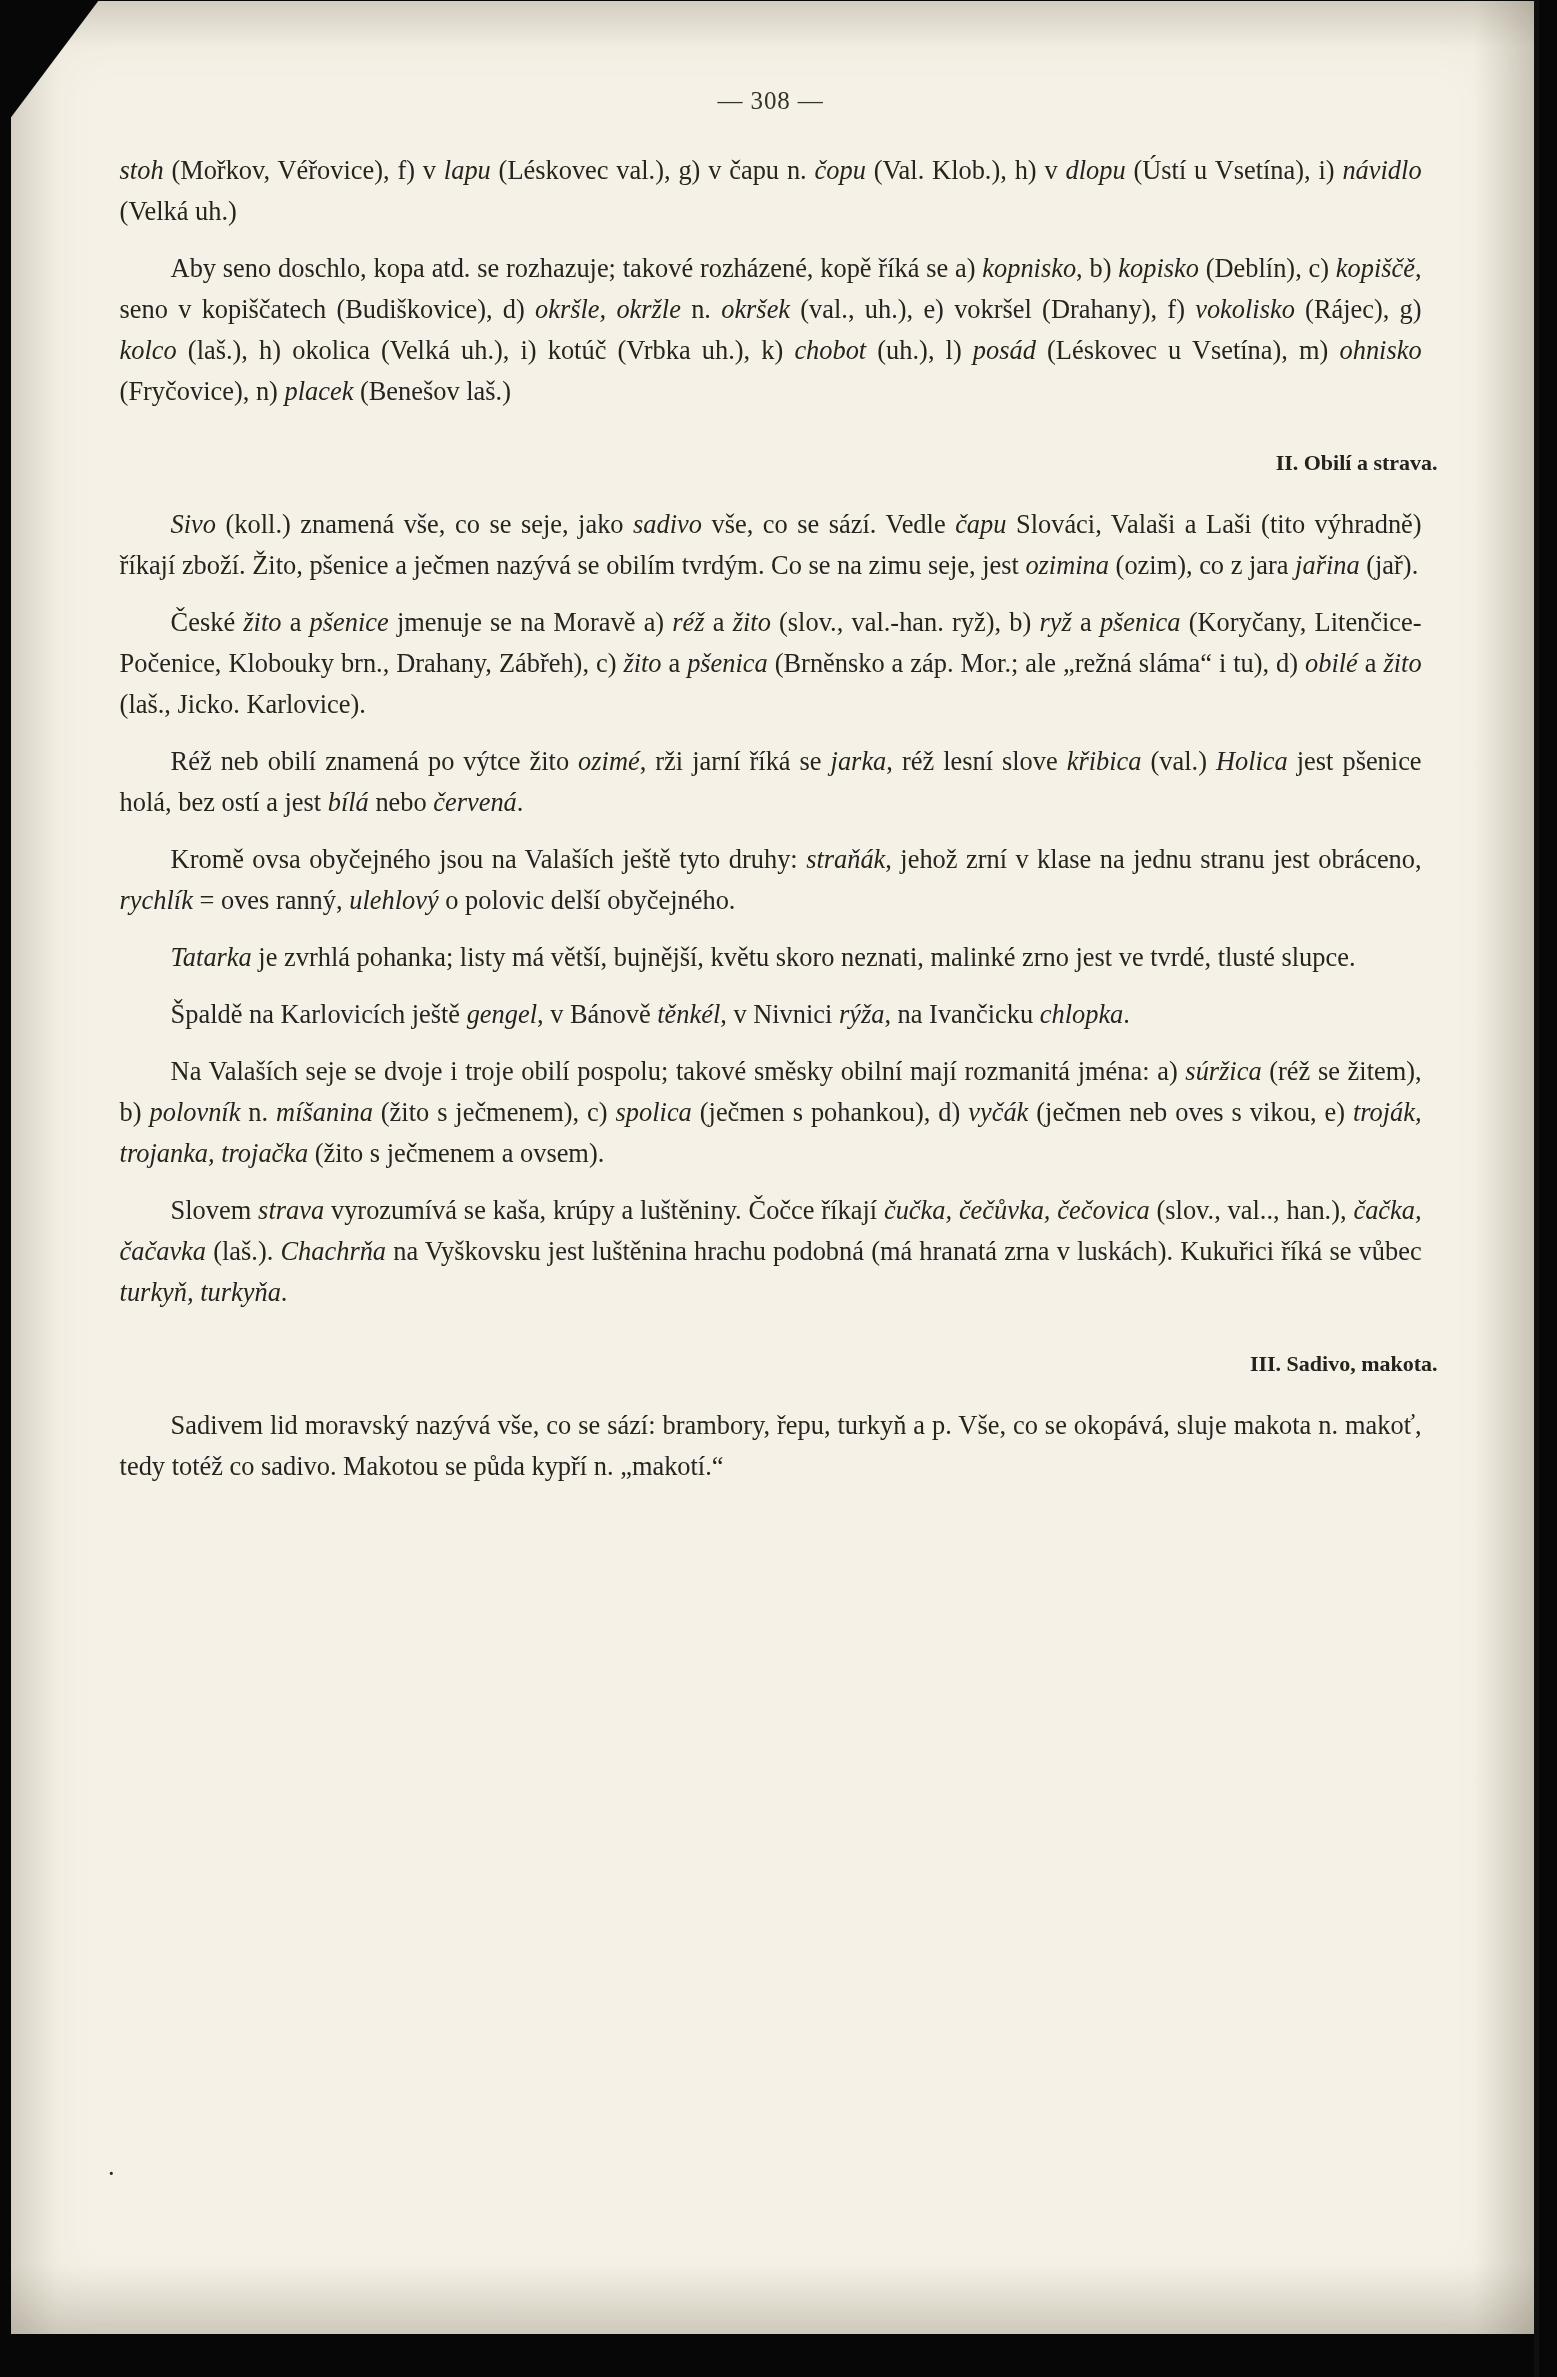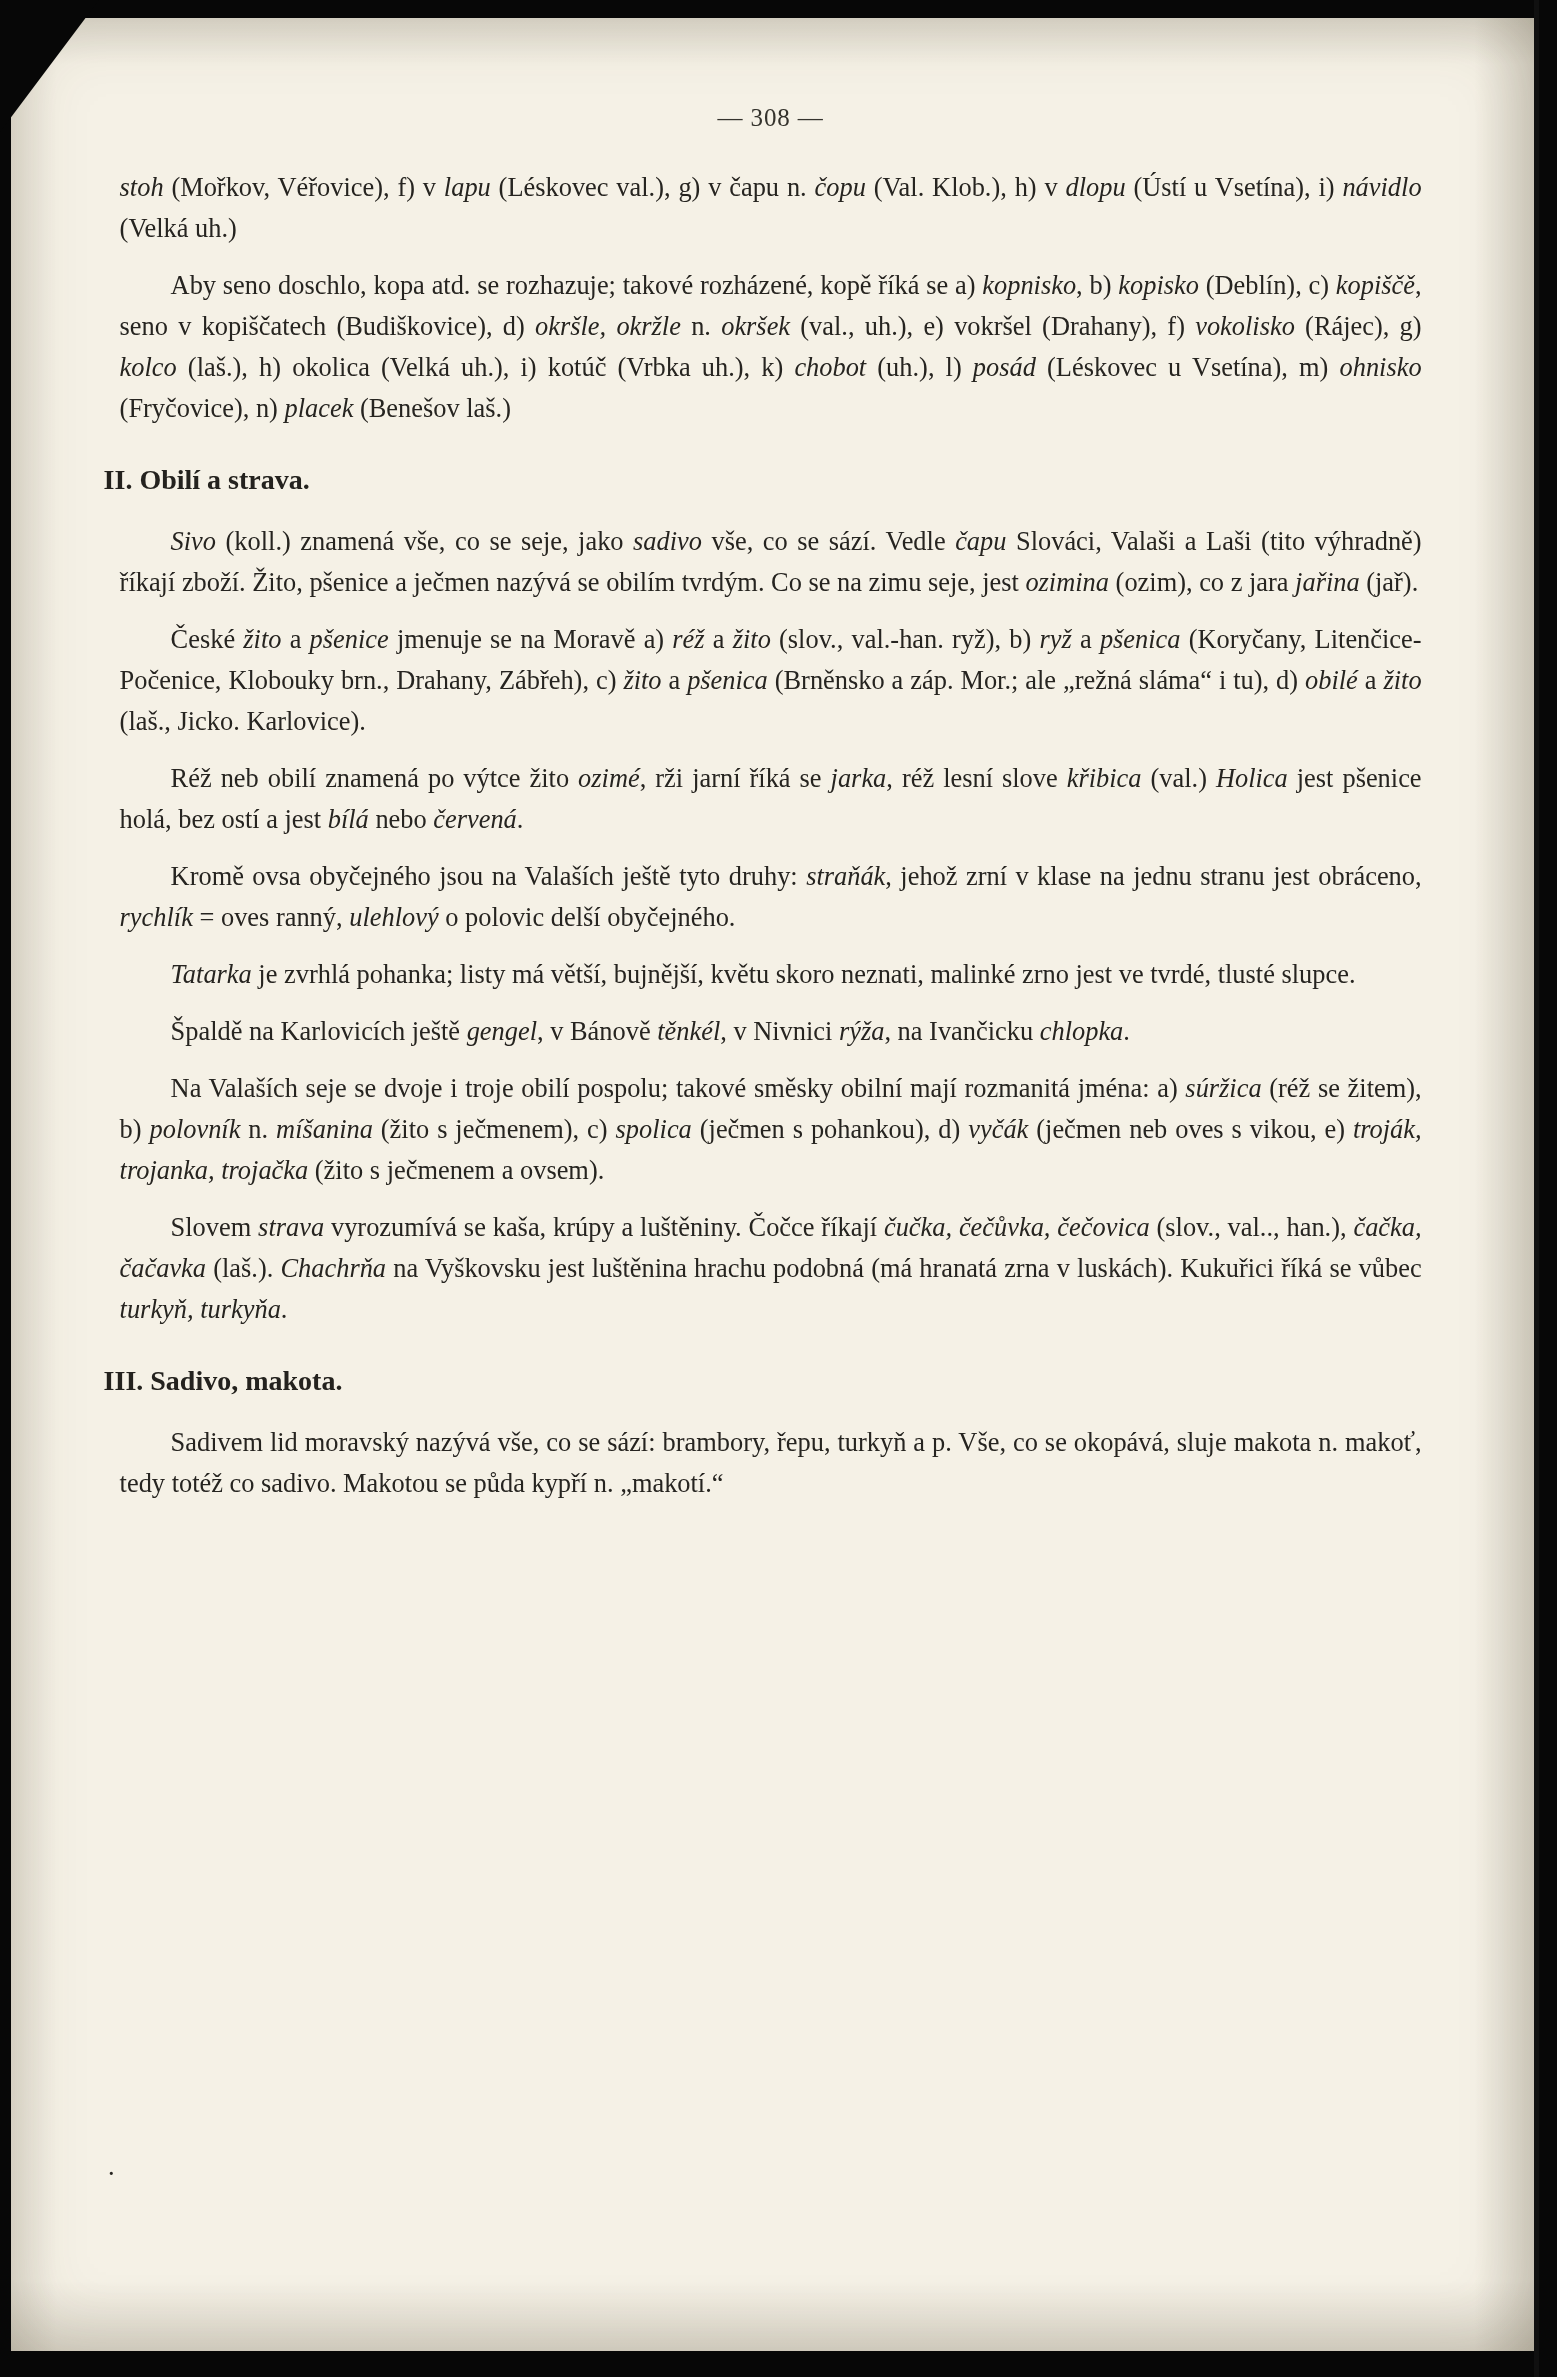--- a/index.html
+++ b/index.html
@@ -14,21 +14,21 @@
   .scan {
     position: absolute;
     inset: 0;
     width: 1558px;
     height: 2377px;
     background: #070707;
   }
   .page {
     position: absolute;
     left: 10.6px;
-    top: 18px;
+    top: 1px;
     width: 1524px;
     height: 2333px;
     background: #f5f1e6;
     background-image:
       linear-gradient(90deg, rgba(70,60,40,0.10) 0%, rgba(0,0,0,0) 3%, rgba(0,0,0,0) 96%, rgba(70,60,40,0.18) 100%),
       linear-gradient(180deg, rgba(70,60,40,0.12) 0%, rgba(0,0,0,0) 2%, rgba(0,0,0,0) 97%, rgba(70,60,40,0.15) 100%);
     box-shadow: inset 0 0 79px rgba(80,65,40,0.18);
     box-sizing: border-box;
     padding: 86px 97px 0 93px;
   }
@@ -67,24 +67,24 @@
   .content p.para {
     margin: 16px;
   }
   .content p.para.indent {
     text-indent: 51px;
   }
   .content em {
     font-style: italic;
   }
   .section-heading {
-    text-align: left;
+    text-align: right;
     font-weight: bold;
     font-style: normal;
-    font-size: 28px;
+    font-size: 22px;
     color: #24221e;
     margin: 30px 0 21px 0;
     text-indent: 0;
   }
   .artifact-dot {
     position: absolute;
     left: 108px;
     top: 2151px;
     font-size: 26.4px;
     color: #262420;

